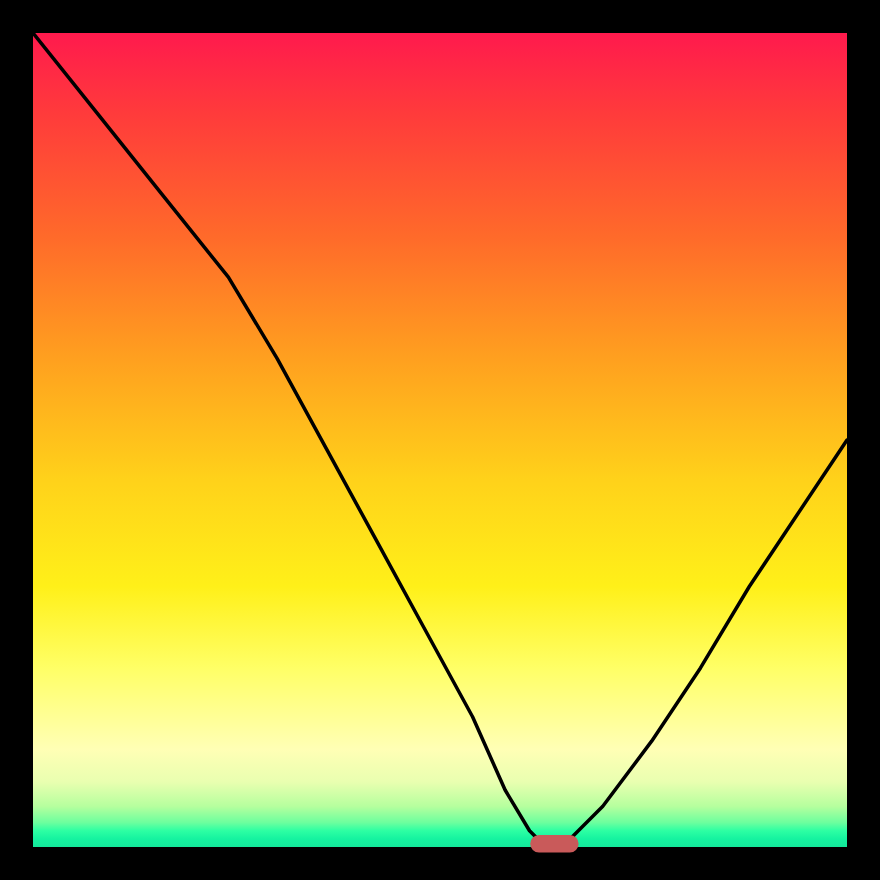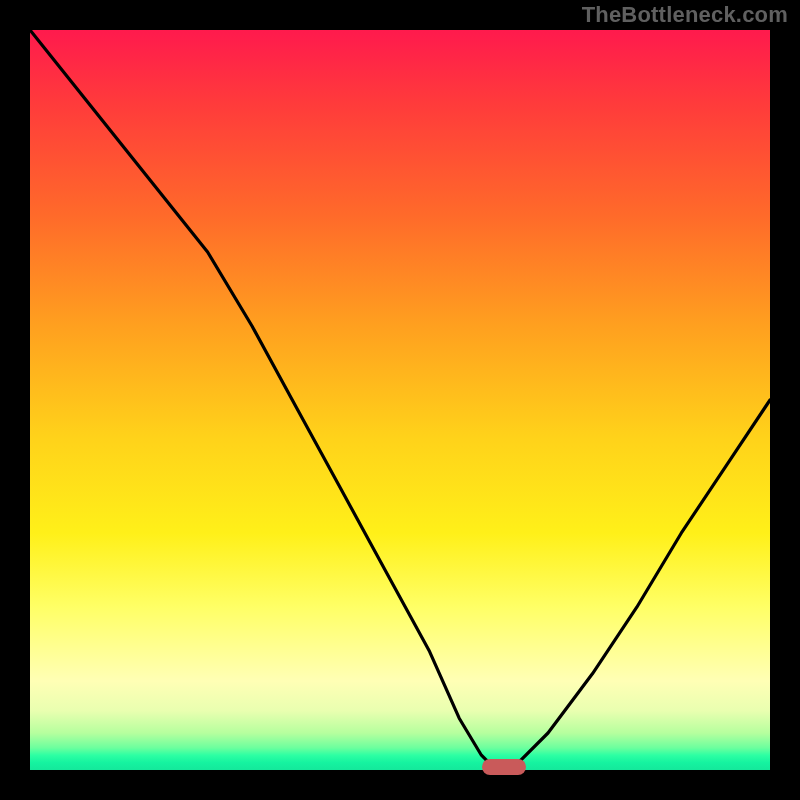--- a/index.html
+++ b/index.html
@@ -65,21 +65,20 @@
     border-radius: 8px;
     background: #c95a5a;
     transform: translate(-50%, -50%);
   }
 </style>
 </head>
 <body>
 
 <div class="frame">
 
-  <div class="watermark">TheBottleneck.com</div>
 
   <div class="plot">
     <div class="gradient"></div>
 
     <svg class="curve-svg" viewBox="0 0 740 740" preserveAspectRatio="none">
       <path fill="none" stroke="#000000" stroke-width="3.2" stroke-linejoin="round" stroke-linecap="round" d="M0.0 0.0 L59.2 74.0 L118.4 148.0 L177.6 222.0 L222.0 296.0 L266.4 377.4 L310.8 458.8 L355.2 540.2 L399.6 621.6 L429.2 688.2 L451.4 725.2 L466.2 740.0 L481.0 740.0 L518.0 703.0 L562.4 643.8 L606.8 577.2 L651.2 503.2 L695.6 436.6 L740.0 370.0"></path>
     </svg>
 
     <div class="marker" style="left: 473.6px; top: 737px; background: rgb(201, 90, 90);"></div>
   </div>

